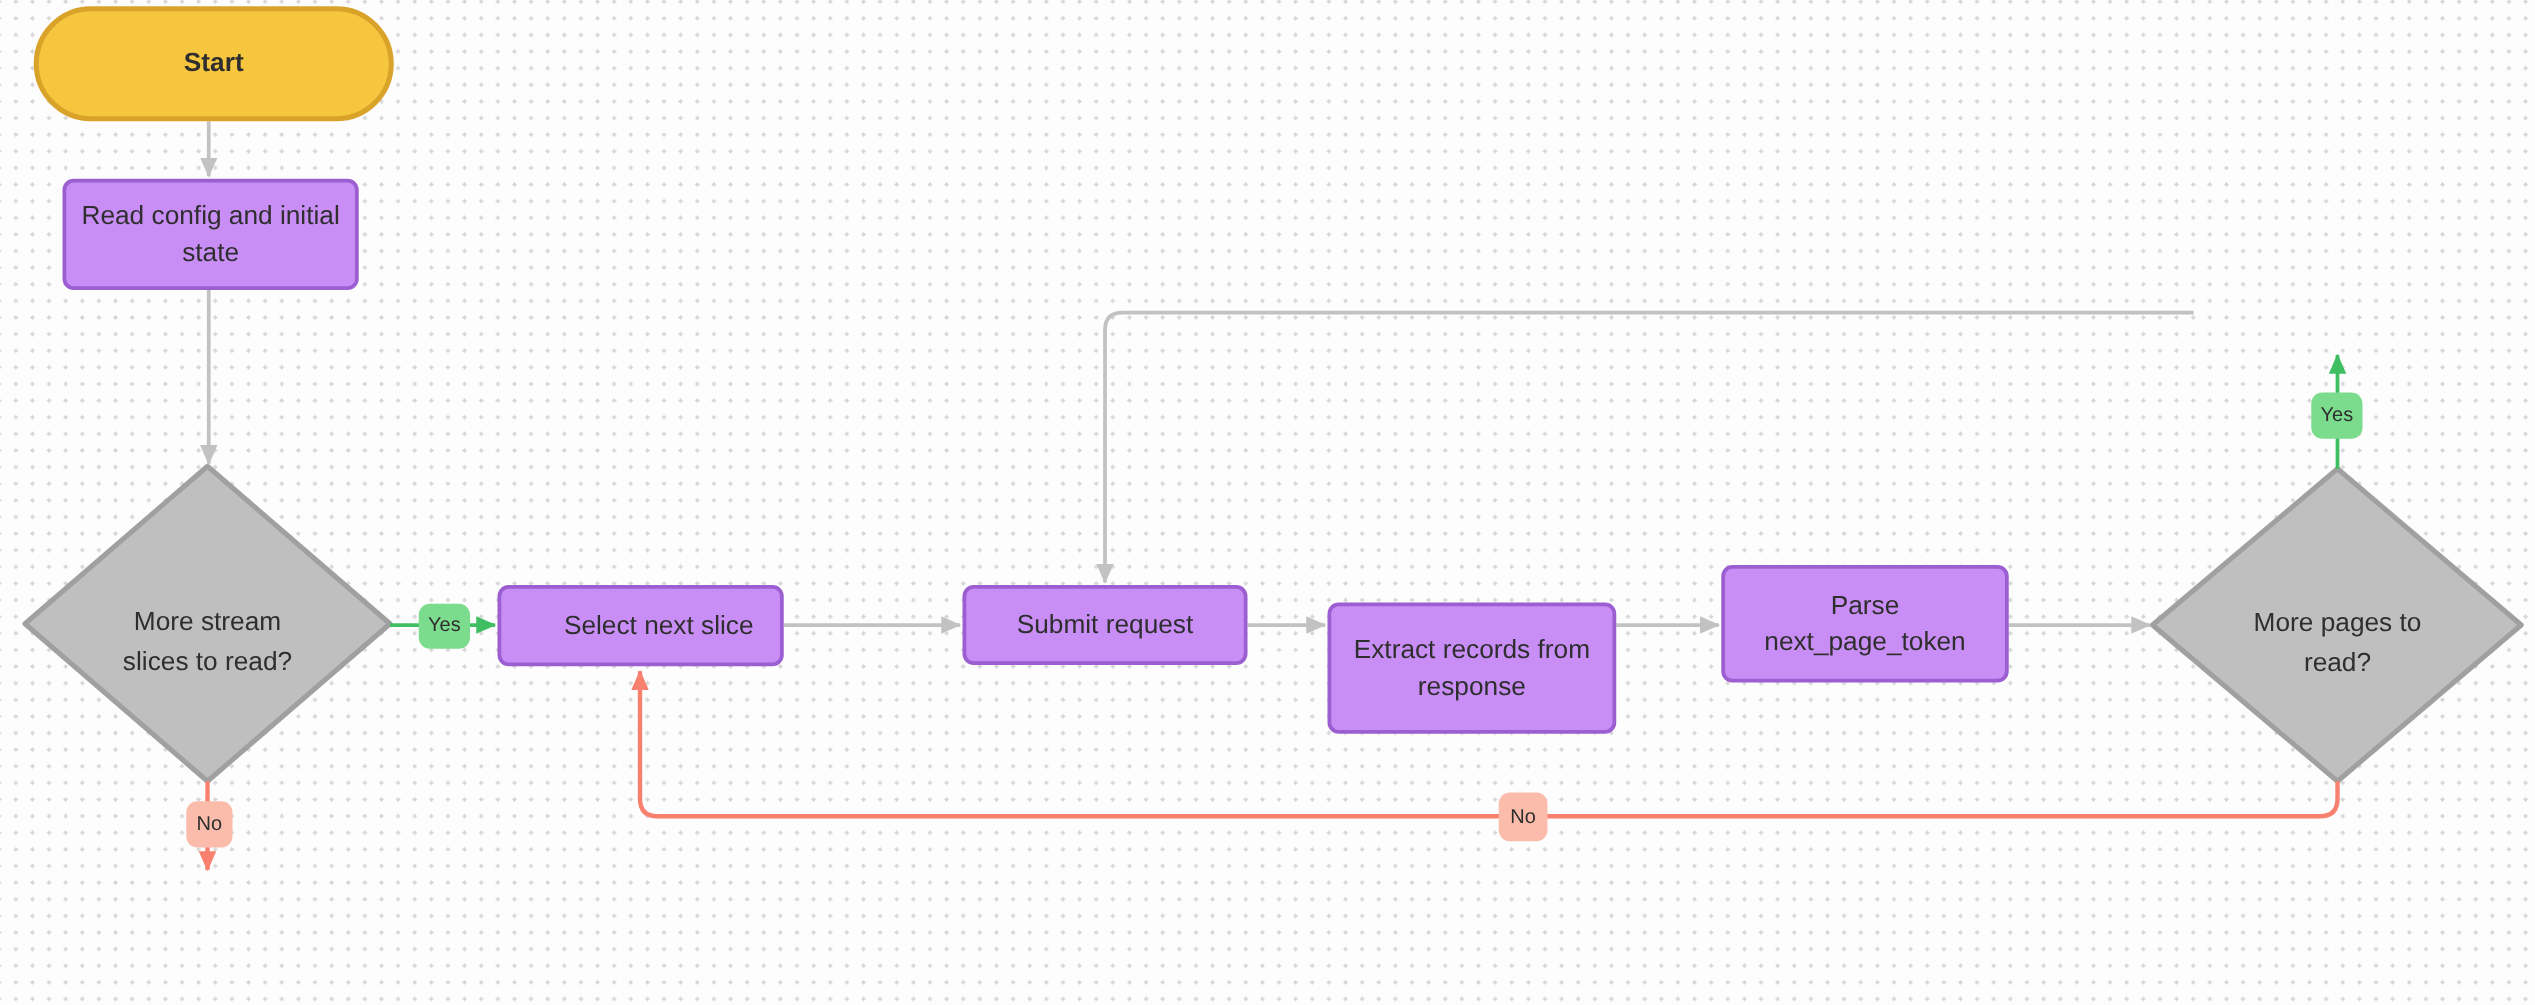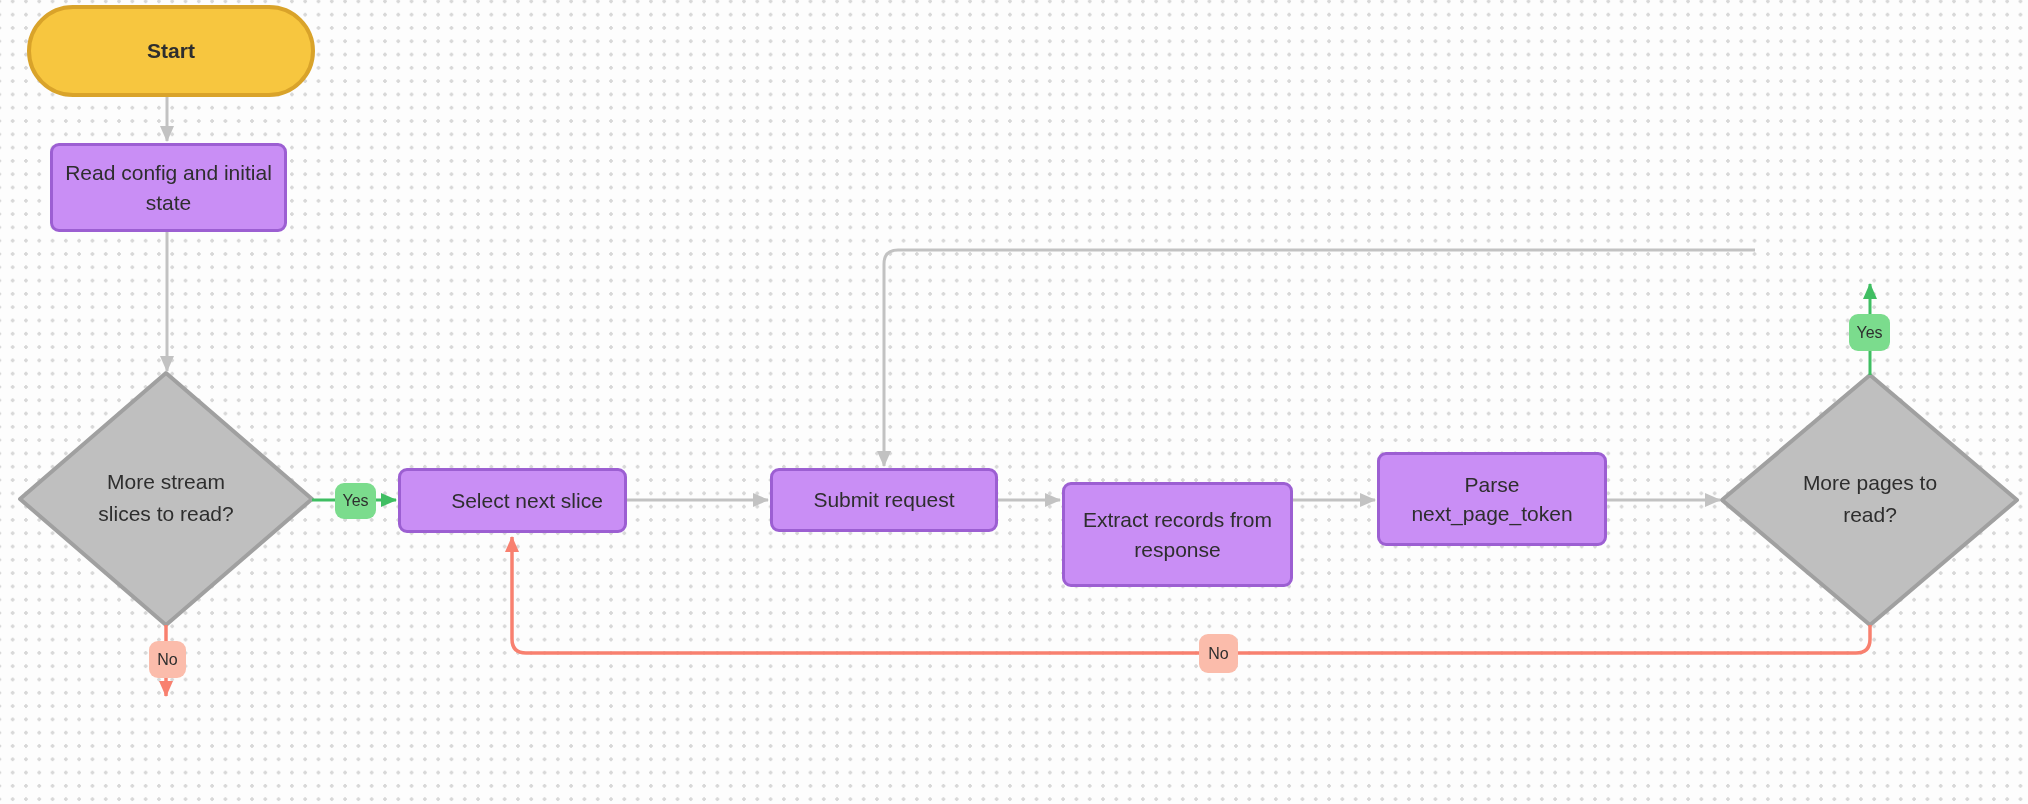--- a/index.html
+++ b/index.html
@@ -67,20 +67,21 @@
     border-radius: 46px;
   }
 
   .dlabel {
     position: absolute;
     text-align: center;
     color: var(--text, #2E2E2E);
     font-size: 21px;
     line-height: 1.5;
     white-space: pre-line;
+    margin-top: 16px;
   }
 
   .badge {
     position: absolute;
     display: flex;
     align-items: center;
     justify-content: center;
     border-radius: 9px;
     font-size: 16px;
     font-weight: 400;

